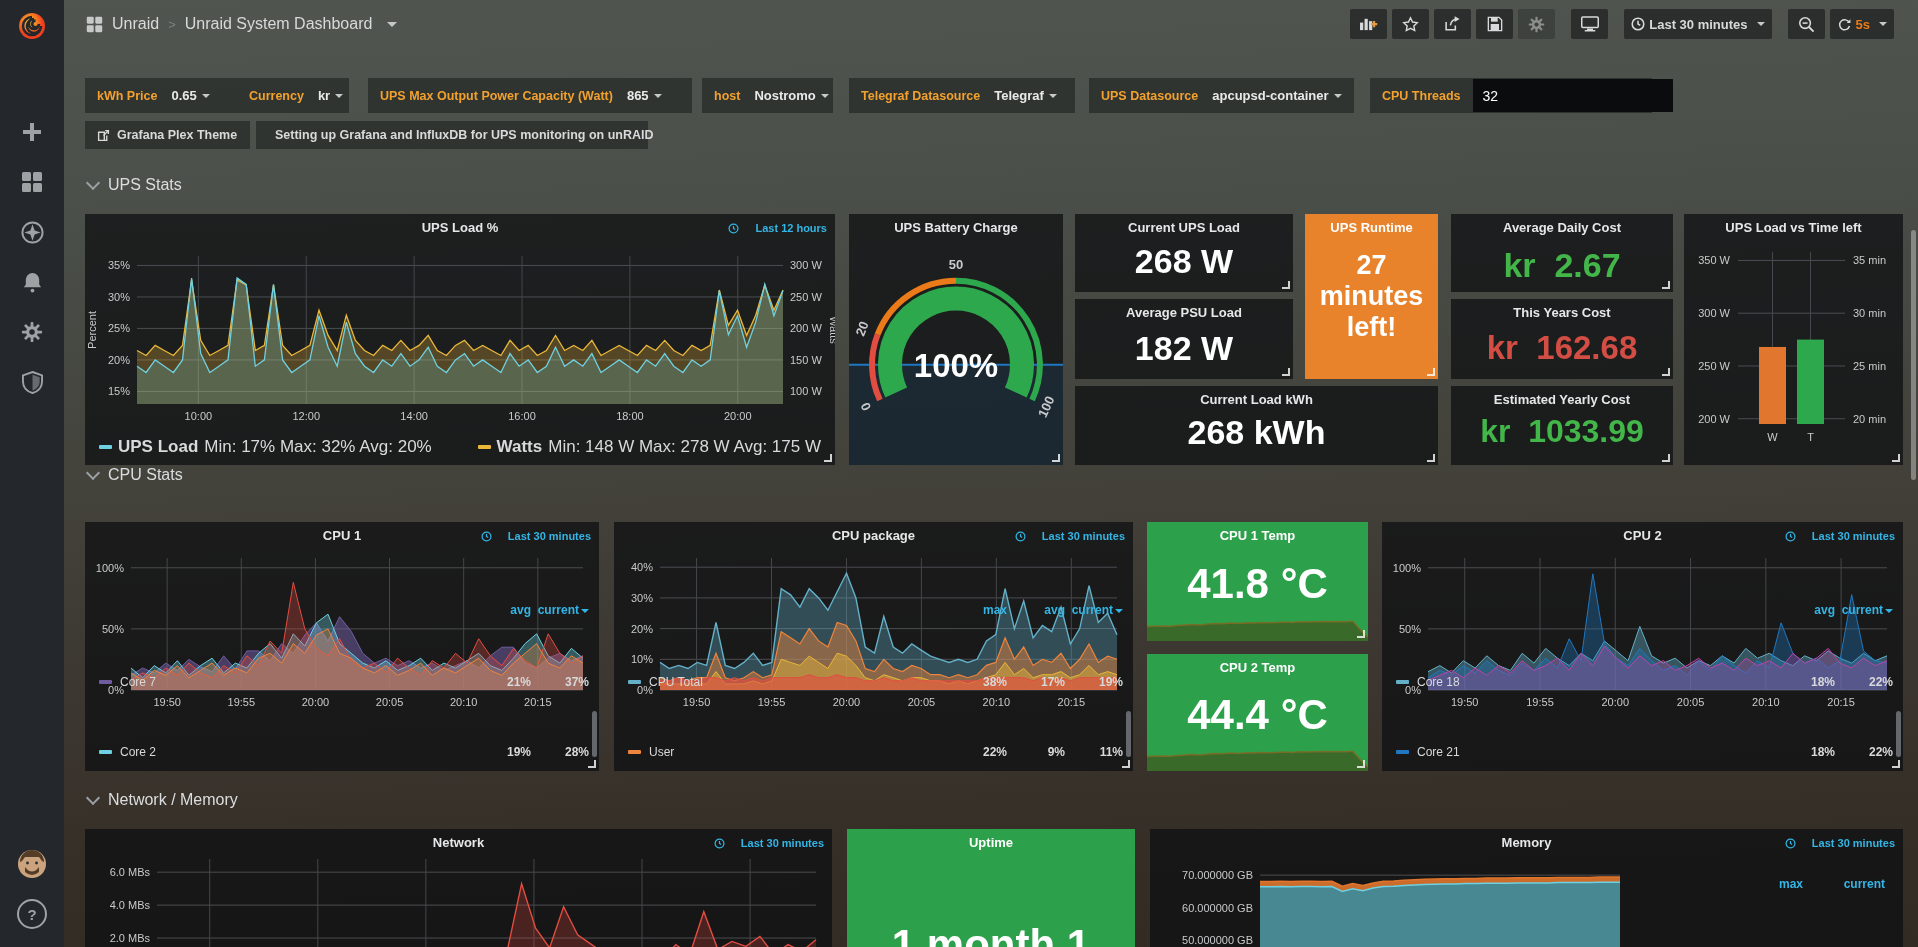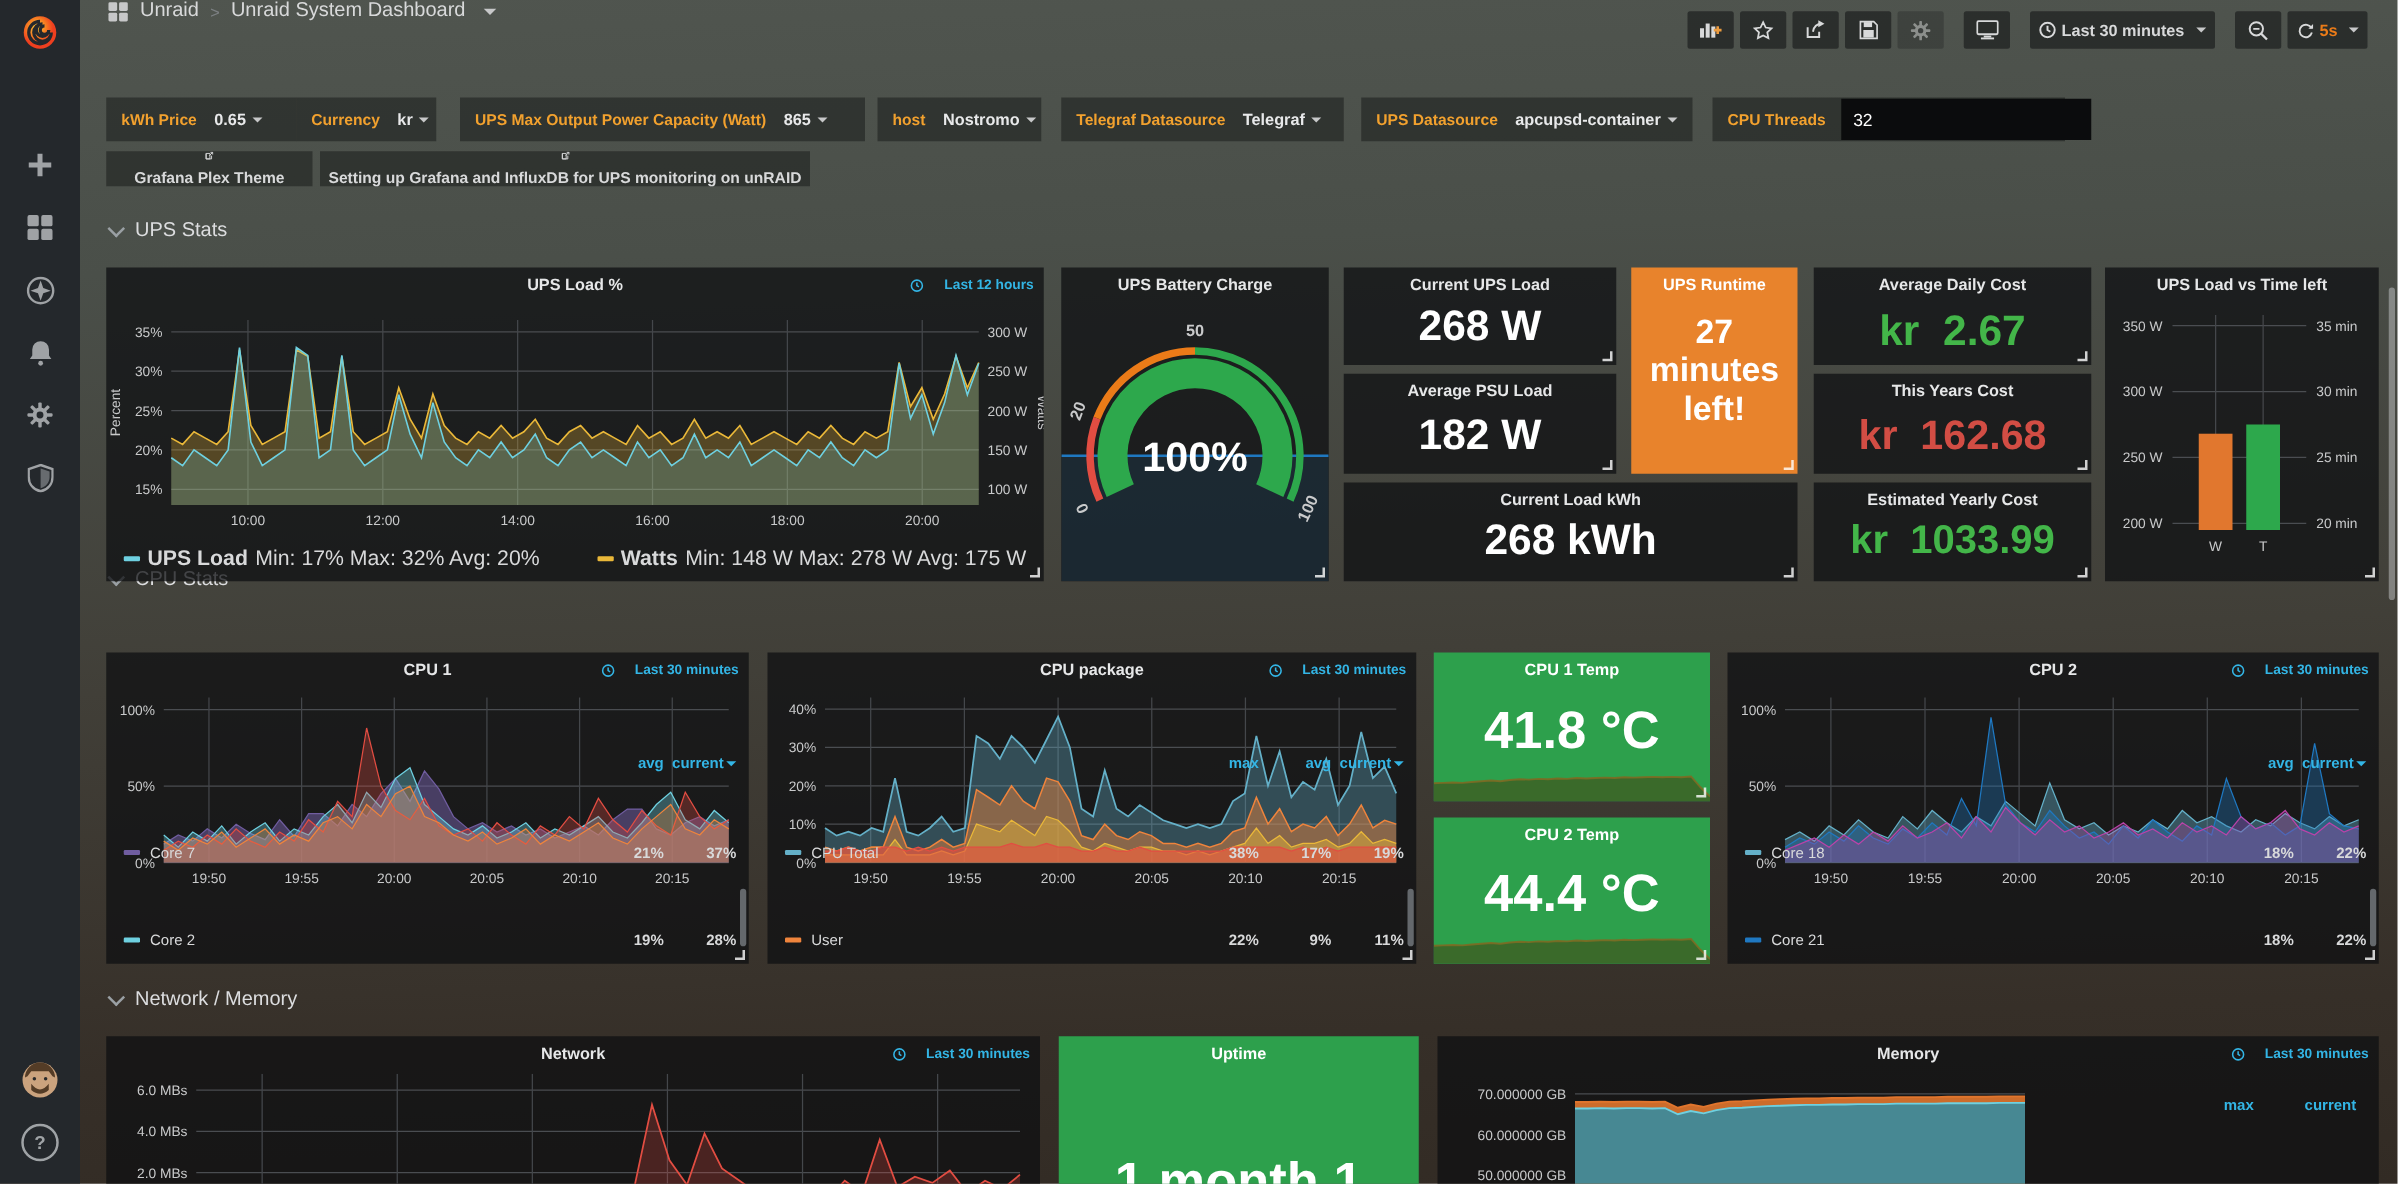--- a/index.html
+++ b/index.html
@@ -12,37 +12,37 @@
   
   .sidebar{position:absolute;left:0;top:0;width:64px;height:947px;background:#24282c;z-index:5;}
   .side-item{width:64px;height:50px;display:flex;align-items:center;justify-content:center;cursor:pointer;color:#b5b8bb;}
   .side-item svg{opacity:.85}
   .side-logo{height:52px;display:flex;align-items:center;justify-content:center;cursor:pointer;}
   .side-bottom{position:absolute;bottom:8px;left:0;width:64px;}
   .help-icon{width:26px;height:26px;border:2px solid #9fa3a6;border-radius:50%;color:#9fa3a6;
     display:flex;align-items:center;justify-content:center;font-size:15px;font-weight:bold;}
   .help-icon::before{content:"?";}
   
-  .navbar{position:absolute;left:64px;top:0;right:0;height:48px;display:flex;align-items:flex-start;}
+  .navbar{position:absolute;left:64px;top:0;right:0;height:48px;display:flex;align-items:center;}
   .crumbs{display:flex;align-items:center;gap:9px;margin-left:22px;color:#d8d9da;font-size:16px;}
   .crumb-sep{color:#7d8184;font-size:13px;}
   .caret-down{width:0;height:0;border-left:5px solid transparent;border-right:5px solid transparent;border-top:5px solid #c7c8c9;display:inline-block;margin-left:6px;}
   .nav-right{position:absolute;right:24px;top:9px;display:flex;align-items:center;gap:5px;}
   .nbtn{height:30px;min-width:37px;background:rgba(15,17,19,.55);border-radius:2px;display:flex;align-items:center;justify-content:center;cursor:pointer;color:#d8d9da;padding:0 7px;box-sizing:border-box;}
   .nbtn.dim{opacity:.45}
   .nbtn .lbl{font-size:13px;font-weight:bold;color:#d8d9da;margin:0 4px;}
   .gap{width:6px}
   .orange-txt{color:#eb7b18 !important;}
   .caret-sm{width:0;height:0;border-left:4px solid transparent;border-right:4px solid transparent;border-top:4px solid #c7c8c9;display:inline-block;margin-left:5px;}
   
   .var-box{position:absolute;height:35px;background:rgba(9,11,13,.42);display:flex;align-items:center;padding:0 12px;box-sizing:border-box;cursor:pointer;}
   .var-label{color:#f2a12e;font-size:12.5px;font-weight:bold;white-space:nowrap;}
   .var-value{color:#e8e9ea;font-size:13px;font-weight:bold;margin-left:14px;white-space:nowrap;}
   .var-input{margin-left:12px;background:#0b0c0d;border:none;color:#fff;font-size:14px;height:33px;width:180px;padding:0 10px;font-family:"Liberation Sans",sans-serif;}
-  .link-box{position:absolute;height:28px;background:rgba(9,11,13,.42);display:flex;align-items:center;gap:7px;padding:0 12px;box-sizing:border-box;color:#d8d9da;font-size:12.5px;font-weight:bold;cursor:pointer;white-space:nowrap;flex-direction:column;}
+  .link-box{position:absolute;height:28px;background:rgba(9,11,13,.42);display:flex;align-items:center;gap:7px;padding:0 12px;box-sizing:border-box;color:#d8d9da;font-size:12.5px;font-weight:bold;cursor:pointer;white-space:nowrap;}
   
   .section-head{position:absolute;display:flex;align-items:center;gap:10px;color:#dcdddf;font-size:16px;font-weight:500;cursor:pointer;}
   .chev{width:8px;height:8px;border-left:2px solid #9aa0a4;border-bottom:2px solid #9aa0a4;transform:rotate(-45deg);margin-top:-4px;}
   
   .panel{position:absolute;background:rgba(13,15,18,.74);overflow:hidden;}
   .panel::after{content:"";position:absolute;right:3px;bottom:3px;width:6px;height:6px;border-right:2px solid rgba(255,255,255,.8);border-bottom:2px solid rgba(255,255,255,.8);}
   .solid-green{background:#2da04c;}
   .solid-orange{background:#e8832c;}
   .ptitle{position:absolute;top:6px;left:0;right:0;text-align:center;font-size:13px;font-weight:bold;color:#e6e7e8;cursor:pointer;z-index:2;}
   .tbadge{position:absolute;top:8px;right:8px;color:#33b5e5;font-size:11px;font-weight:bold;display:flex;align-items:center;gap:16px;cursor:pointer;z-index:2;}
@@ -279,21 +279,21 @@
       <path d="M2 4 h7 v10 H2z M2 4 v10 h10 V8" fill="none" stroke="#d8d9da" stroke-width="1.7"></path>
       <path d="M8 8 L14 2 M10 2 h4 v4" fill="none" stroke="#d8d9da" stroke-width="1.7"></path>
     </svg>
   <span>Setting up Grafana and InfluxDB for UPS monitoring on unRAID</span>
 </div>
 
 <div class="section-head" style="left:88px;top:176px">
   <span class="chev"></span>
   <span>UPS Stats</span>
 </div>
-<div class="section-head" style="left:88px;top:455px">
+<div class="section-head" style="left:88px;top:466px">
   <span class="chev"></span>
   <span>CPU Stats</span>
 </div>
 <div class="section-head" style="left:88px;top:791px">
   <span class="chev"></span>
   <span>Network / Memory</span>
 </div>
 
 <div class="panel" style="left:85px;top:214px;width:750px;height:251px">
   <div class="ptitle">UPS Load %</div>

